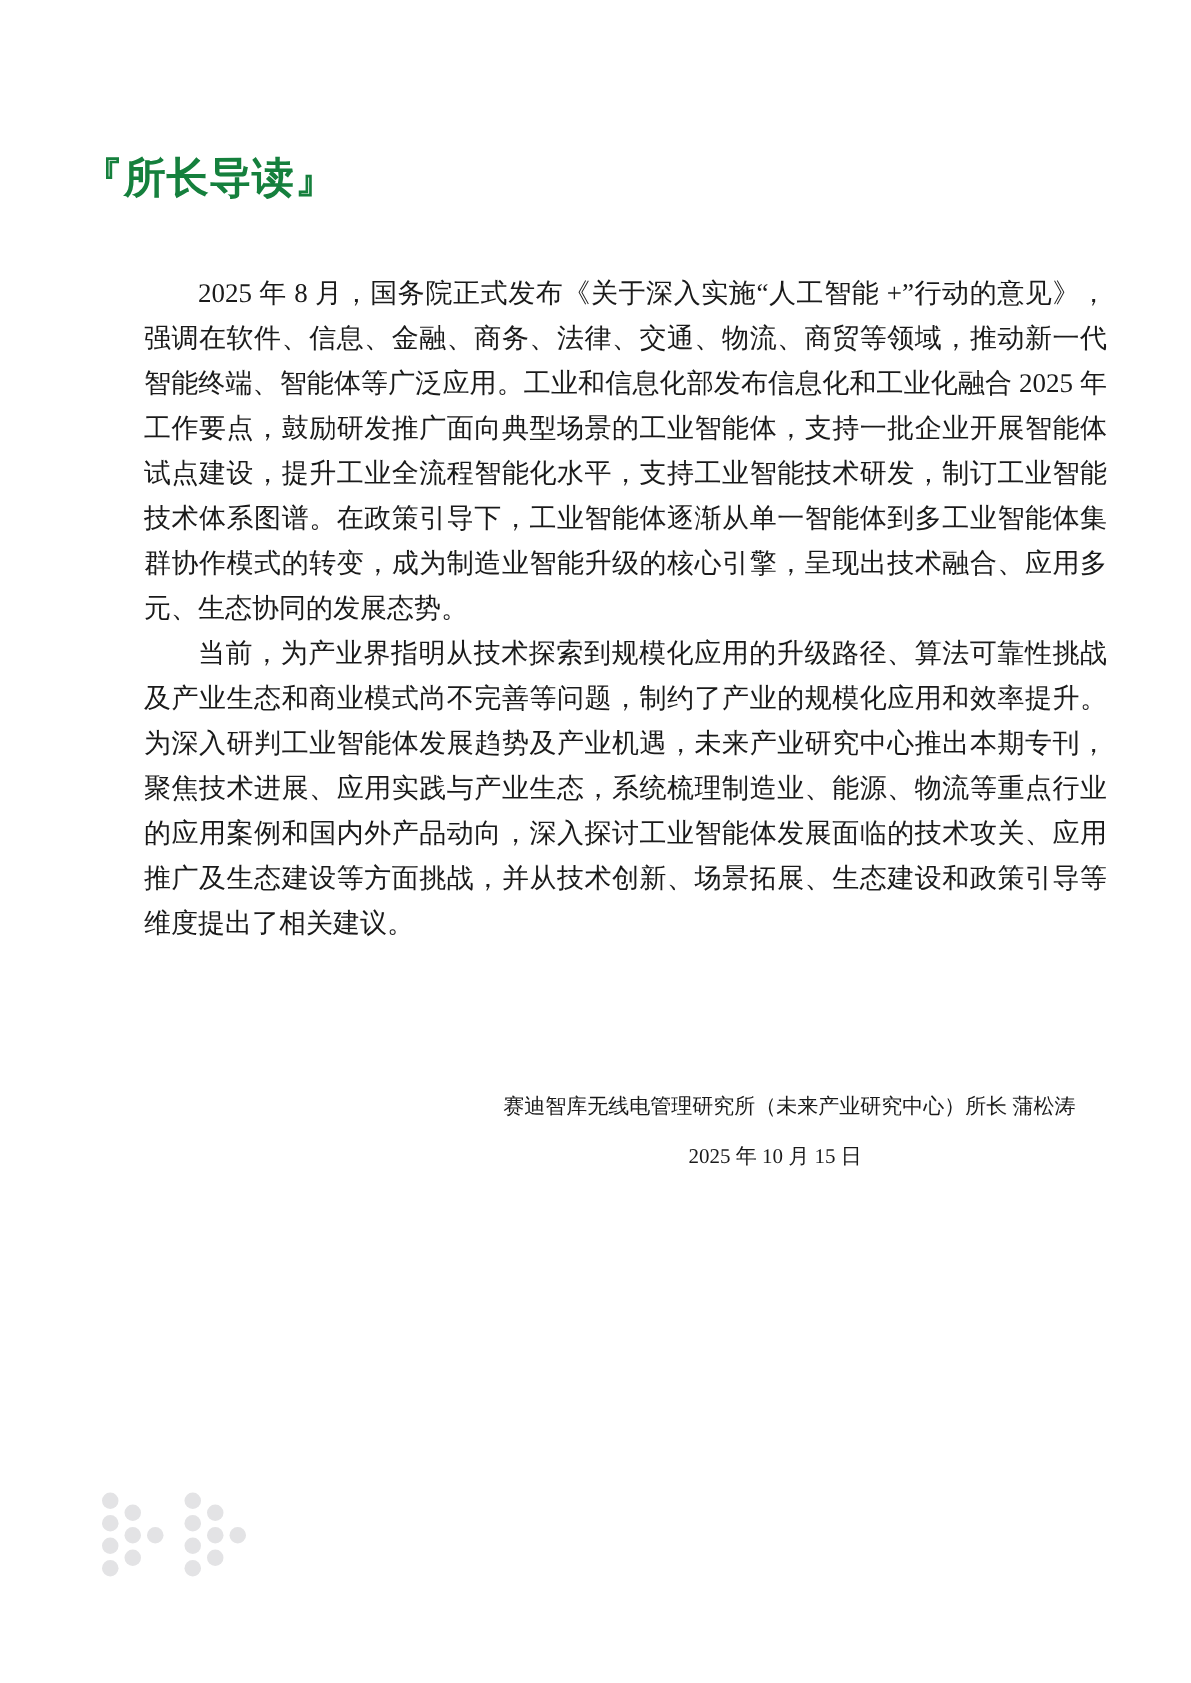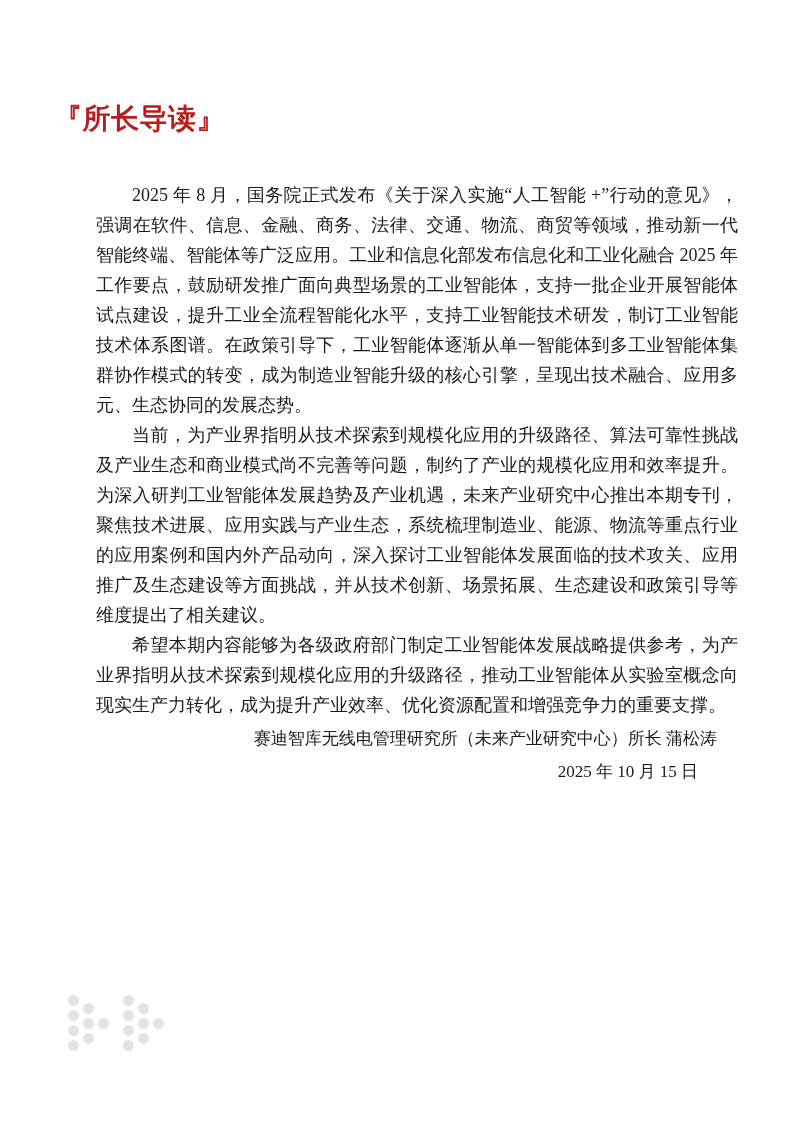--- a/index.html
+++ b/index.html
@@ -17,43 +17,43 @@
     color: #1a1a1a;
   }
   .title {
     position: absolute;
     left: 54px;
     top: 100px;
     margin: 0;
     font-size: 28px;
     font-weight: 700;
     letter-spacing: 0.5px;
-    color: #b91c1c;
+    color: #15803d;
   }
   .body-text {
     position: absolute;
     left: 96px;
     top: 180px;
     width: 642px;
     font-size: 18px;
     line-height: 30px;
     text-align: justify;
     text-justify: inter-ideograph;
   }
   .body-text p {
     margin: 0;
     padding: 0;
     text-indent: 2em;
   }
   .signature-block {
     position: absolute;
     right: 77px;
     top: 722px;
-    text-align: right;
-    font-size: 17px;
+    text-align: center;
+    font-size: 14px;
     line-height: 33px;
   }
   .signature-block .date-line {
     padding-right: 19px;
   }
   .dots-layer {
     position: absolute;
     inset: 0;
     pointer-events: none;
   }
@@ -65,21 +65,20 @@
 </head>
 <body>
 
 <div class="page" style="color: rgb(26, 26, 26); background: rgb(255, 255, 255);">
 
   <h1 class="title">『所长导读』</h1>
 
   <div class="body-text">
     <p>2025 年 8 月，国务院正式发布《关于深入实施“人工智能 +”行动的意见》，强调在软件、信息、金融、商务、法律、交通、物流、商贸等领域，推动新一代智能终端、智能体等广泛应用。工业和信息化部发布信息化和工业化融合 2025 年工作要点，鼓励研发推广面向典型场景的工业智能体，支持一批企业开展智能体试点建设，提升工业全流程智能化水平，支持工业智能技术研发，制订工业智能技术体系图谱。在政策引导下，工业智能体逐渐从单一智能体到多工业智能体集群协作模式的转变，成为制造业智能升级的核心引擎，呈现出技术融合、应用多元、生态协同的发展态势。</p>
     <p>当前，为产业界指明从技术探索到规模化应用的升级路径、算法可靠性挑战及产业生态和商业模式尚不完善等问题，制约了产业的规模化应用和效率提升。为深入研判工业智能体发展趋势及产业机遇，未来产业研究中心推出本期专刊，聚焦技术进展、应用实践与产业生态，系统梳理制造业、能源、物流等重点行业的应用案例和国内外产品动向，深入探讨工业智能体发展面临的技术攻关、应用推广及生态建设等方面挑战，并从技术创新、场景拓展、生态建设和政策引导等维度提出了相关建议。</p>
-    <p>希望本期内容能够为各级政府部门制定工业智能体发展战略提供参考，为产业界指明从技术探索到规模化应用的升级路径，推动工业智能体从实验室概念向现实生产力转化，成为提升产业效率、优化资源配置和增强竞争力的重要支撑。</p>
   </div>
 
   <div class="signature-block">
     <div>赛迪智库无线电管理研究所（未来产业研究中心）所长 蒲松涛</div>
     <div class="date-line">2025 年 10 月 15 日</div>
   </div>
 
   <div class="dots-layer">
       <div class="dot" style="left: 68px; top: 995px; width: 11px; height: 11px; background: rgb(227, 227, 229);"></div>
       <div class="dot" style="left: 68px; top: 1010px; width: 11px; height: 11px; background: rgb(227, 227, 229);"></div>

